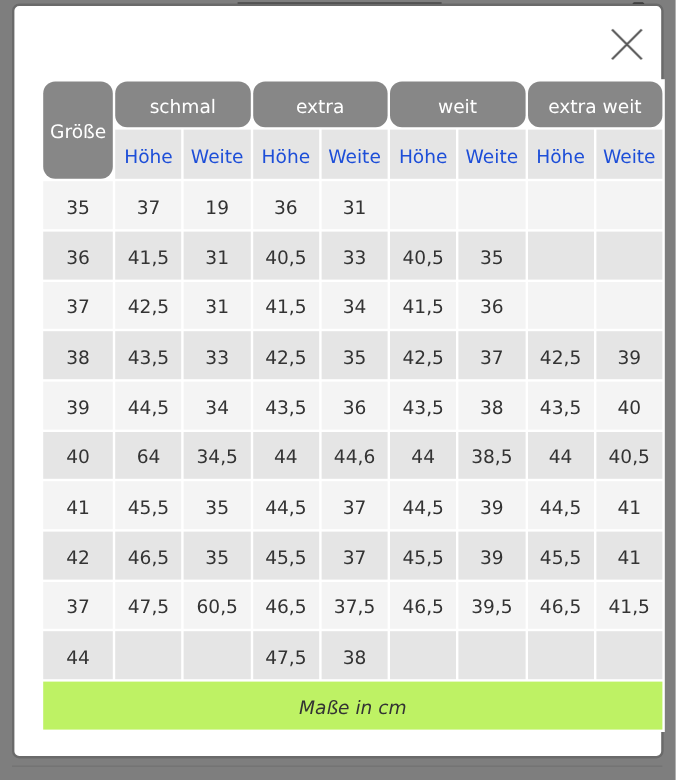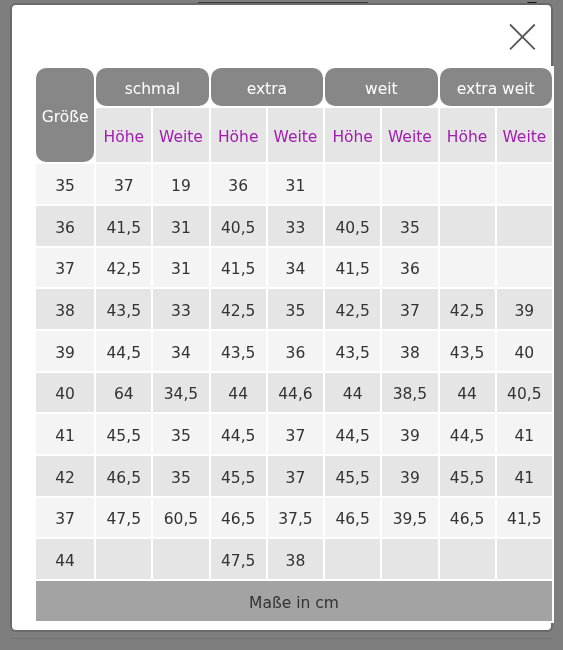--- a/index.html
+++ b/index.html
@@ -90,25 +90,25 @@
   col.c-size { width: 57.4px; }
   col.c-val  { width: 54.5px; }
 
   th.grp, th.size-head {
     background: #878787;
     color: #ffffff;
     border-radius: 10px;
   }
   th.grp { height: 38.3px; }
   th.size-head { height: 80.2px; vertical-align: bottom; padding-bottom: 10px; }
-  th.sub { background: #e5e5e5; color: #a21caf; height: 54px; }
+  th.sub { background: #e5e5e5; color: #1d4ed8; height: 41px; }
   tbody tr.odd td { background: #f4f4f4; }
   tbody tr.even td { background: #e5e5e5; }
   tbody td { height: 39.7px; }
-  tfoot td { background: #a3a3a3; height: 40px; }
+  tfoot td { background: #bef264; height: 40px; font-style: italic; }
 </style>
 </head>
 <body>
 
 <div class="behind-bar"></div>
 <div class="behind-dot"></div>
 <div class="behind-line"></div>
 
 <div class="dialog">
   <div class="dialog-head">

